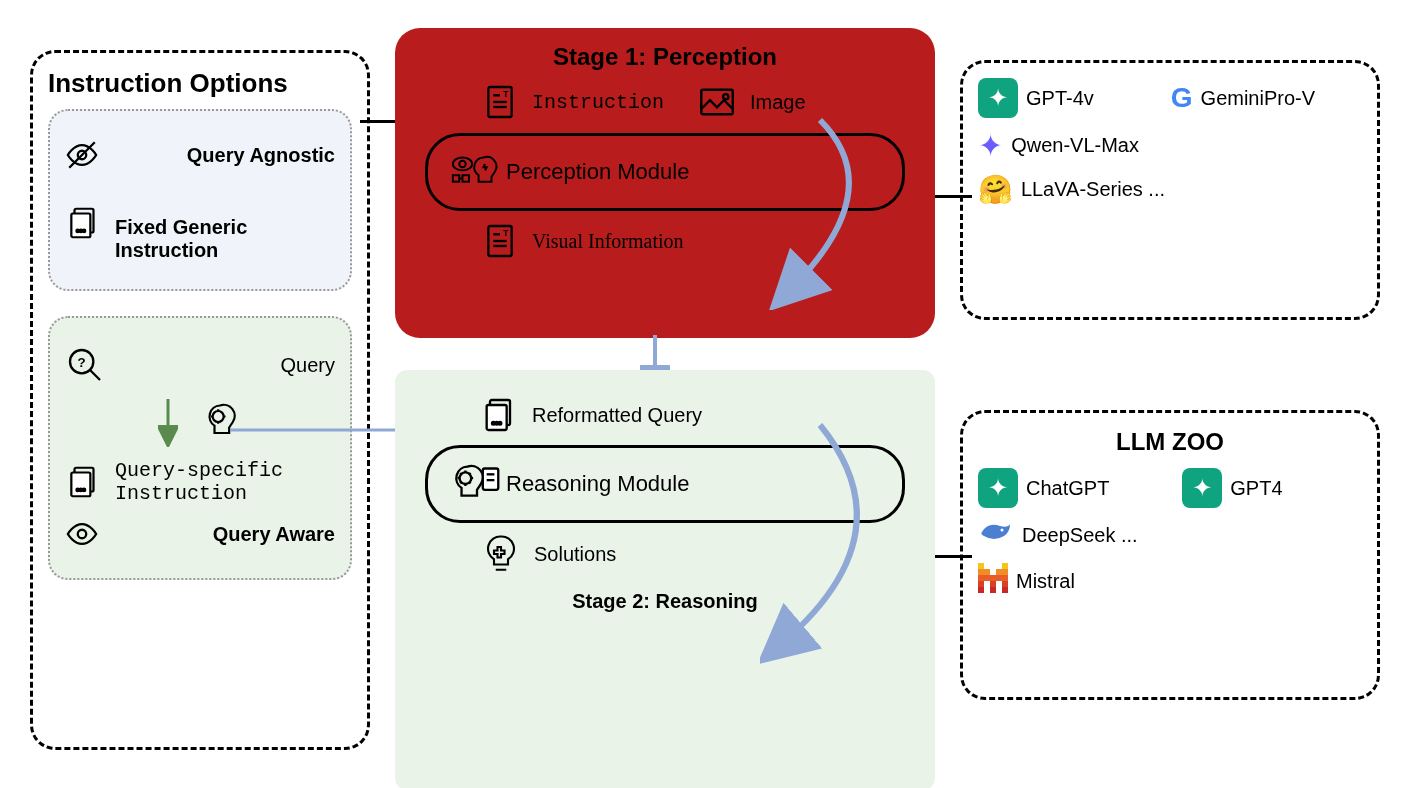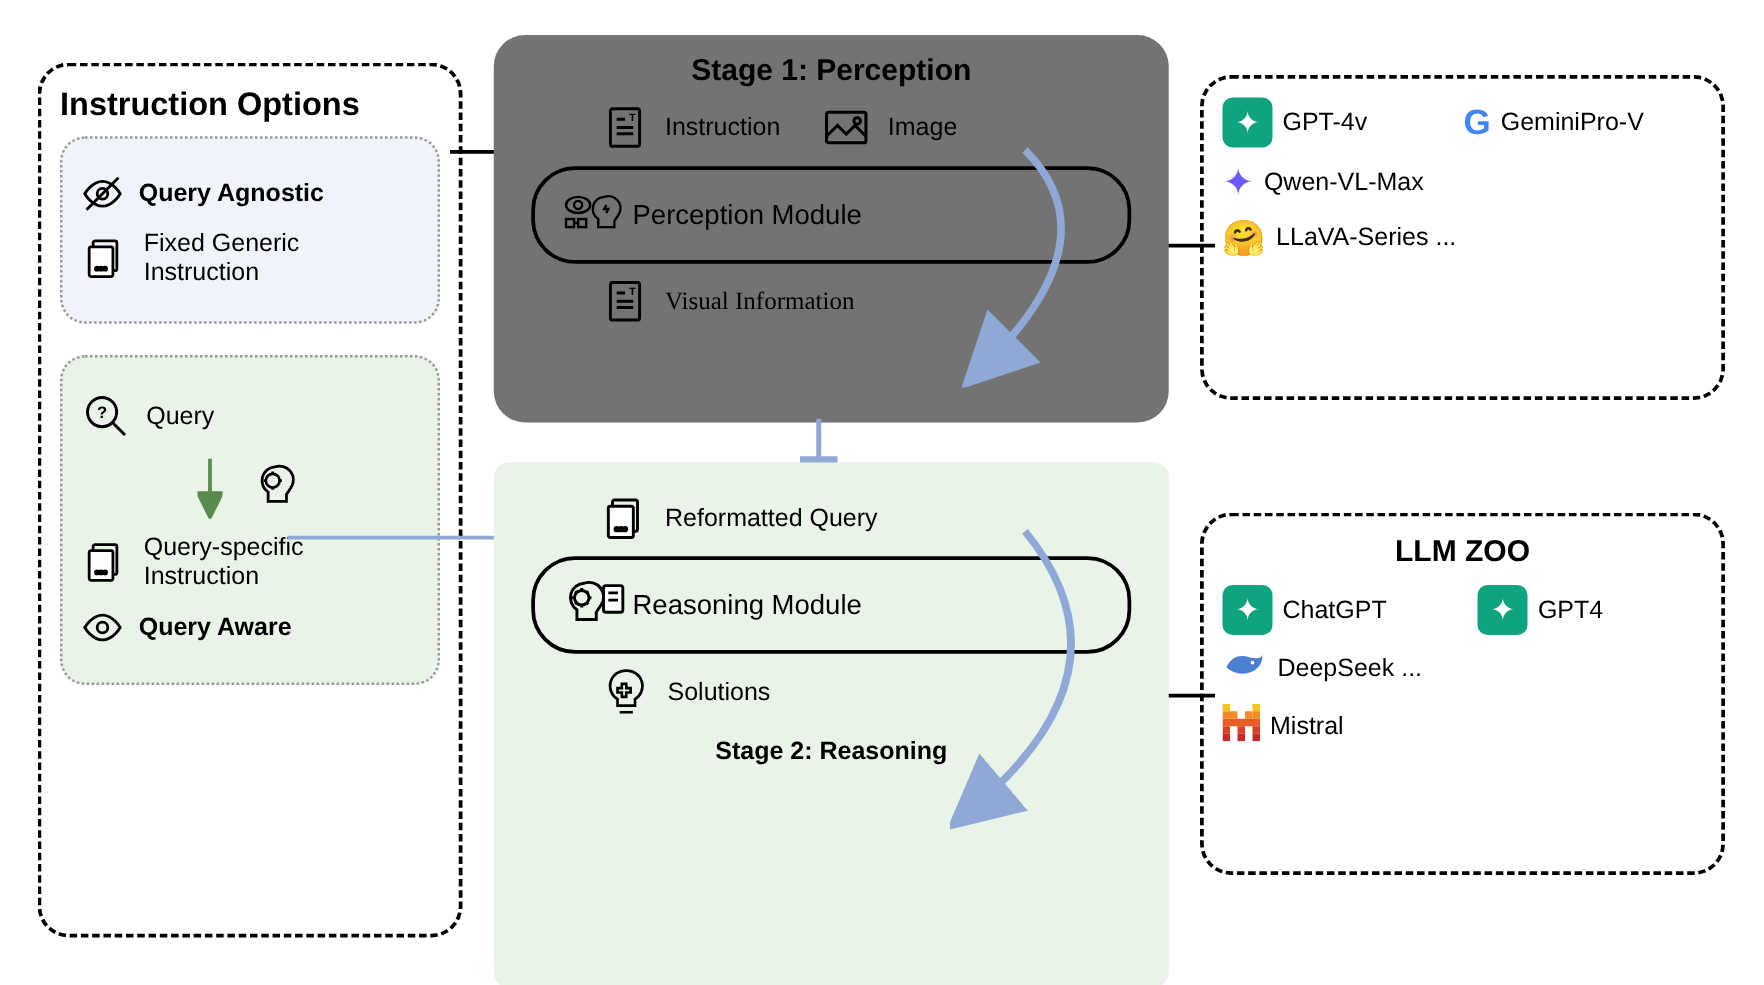--- a/index.html
+++ b/index.html
@@ -34,30 +34,30 @@
     
     #instruction-options {
       left: 30px;
       top: 50px;
       width: 340px;
       height: 700px;
     }
     #instruction-options h2 { font-size: 26px; margin-bottom: 10px; }
     .qa-box { background: #f0f4fa; }
     .qw-box { background: #e9f3e8; }
-    .item { display: flex; align-items: center; gap: 12px; margin: 12px 0; font-size: 20px; }
+    .item { display: flex; align-items: center; gap: 12px; margin: 12px 0; font-size: 20px; justify-content: space-between; }
 
     
     #stage1 {
       position: absolute;
       left: 395px;
       top: 28px;
       width: 540px;
       height: 310px;
-      background: #737373;
+      background: #b91c1c;
       border-radius: 25px;
       padding: 15px;
     }
     #stage1 h2 { text-align: center; font-size: 24px; margin-bottom: 8px; }
     .row { display: flex; align-items: center; gap: 12px; margin: 10px 0; font-size: 20px; padding-left: 70px; }
 
     
     #stage2 {
       position: absolute;
       left: 395px;
@@ -125,21 +125,21 @@
     <div class="item">
       <span class="icon">
         <svg width="38" height="38" viewBox="0 0 24 24" fill="none" stroke="black" stroke-width="1.4">
             <rect x="6" y="3" width="12" height="15" rx="1"></rect>
             <rect x="4" y="6" width="12" height="15" rx="1" fill="white"></rect>
             <circle cx="8" cy="17" r="0.8"></circle>
             <circle cx="10" cy="17" r="0.8"></circle>
             <circle cx="12" cy="17" r="0.8"></circle>
           </svg>
       </span>
-      <span style="font-weight:normal;">Fixed Generic Instruction</span>
+      <span style="font-weight:bold;margin-top:32px;">Fixed Generic Instruction</span>
     </div>
   </div>
 
   <div class="dotted-box qw-box" style="margin-top:25px;">
     <div class="item">
       <span class="icon">
         <svg width="40" height="40" viewBox="0 0 24 24" fill="none" stroke="black" stroke-width="1.4">
             <circle cx="10" cy="10" r="7"></circle>
             <line x1="21" y1="21" x2="15" y2="15"></line>
             <text x="10" y="13" font-size="8" text-anchor="middle" fill="black" stroke="none">?</text>
@@ -167,21 +167,21 @@
     <div class="item">
       <span class="icon">
         <svg width="38" height="38" viewBox="0 0 24 24" fill="none" stroke="black" stroke-width="1.4">
             <rect x="6" y="3" width="12" height="15" rx="1"></rect>
             <rect x="4" y="6" width="12" height="15" rx="1" fill="white"></rect>
             <circle cx="8" cy="17" r="0.8"></circle>
             <circle cx="10" cy="17" r="0.8"></circle>
             <circle cx="12" cy="17" r="0.8"></circle>
           </svg>
       </span>
-      <span style="font-weight:normal;">Query-specific Instruction</span>
+      <span style="font-weight:normal;font-family:Liberation Mono, monospace;">Query-specific Instruction</span>
     </div>
     <div class="item">
       <span class="icon">
         <svg width="34" height="34" viewBox="0 0 24 24" fill="none" stroke="black" stroke-width="1.6">
             <path d="M2 12s4-7 10-7 10 7 10 7-4 7-10 7S2 12 2 12z"></path>
             <circle cx="12" cy="12" r="3"></circle>
           </svg>
       </span>
       <span style="font-weight:bold;">Query Aware</span>
     </div>
@@ -202,21 +202,21 @@
   <div class="row">
     <span class="icon">
       <svg width="40" height="40" viewBox="0 0 24 24" fill="none" stroke="black" stroke-width="1.4">
           <rect x="5" y="3" width="14" height="18" rx="1"></rect>
           <line x1="8" y1="8" x2="12" y2="8"></line>
           <text x="14" y="9" font-size="5" stroke="none" fill="black">T</text>
           <line x1="8" y1="12" x2="16" y2="12"></line>
           <line x1="8" y1="15" x2="16" y2="15"></line>
         </svg>
     </span>
-    <span style="font-weight:normal;">Instruction</span>
+    <span style="font-weight:normal;font-family:Liberation Mono, monospace;">Instruction</span>
     <span class="icon" style="margin-left:20px;">
       <svg width="42" height="42" viewBox="0 0 24 24" fill="none" stroke="black" stroke-width="1.4">
           <rect x="3" y="5" width="18" height="14" rx="1"></rect>
           <polyline points="3,16 8,11 12,15 16,11 21,16"></polyline>
           <circle cx="17" cy="9" r="1.5"></circle>
         </svg>
     </span>
     <span style="font-weight:normal;">Image</span>
   </div>
   <div class="solid-box" style="margin:8px 15px;">

